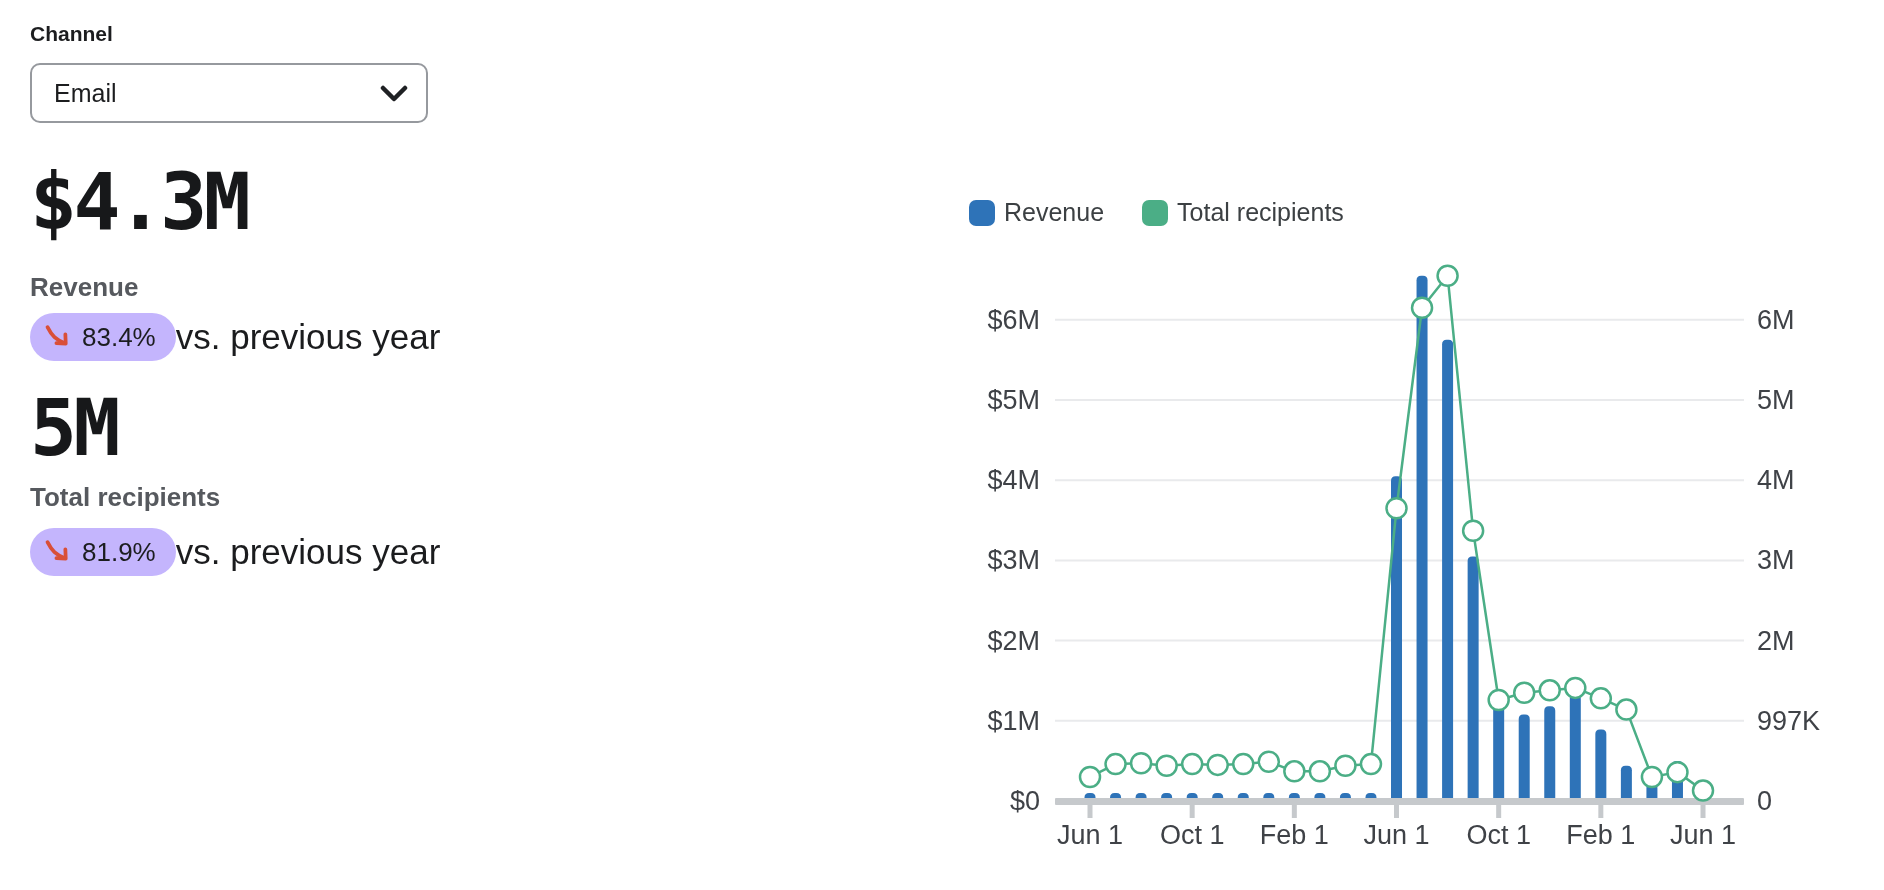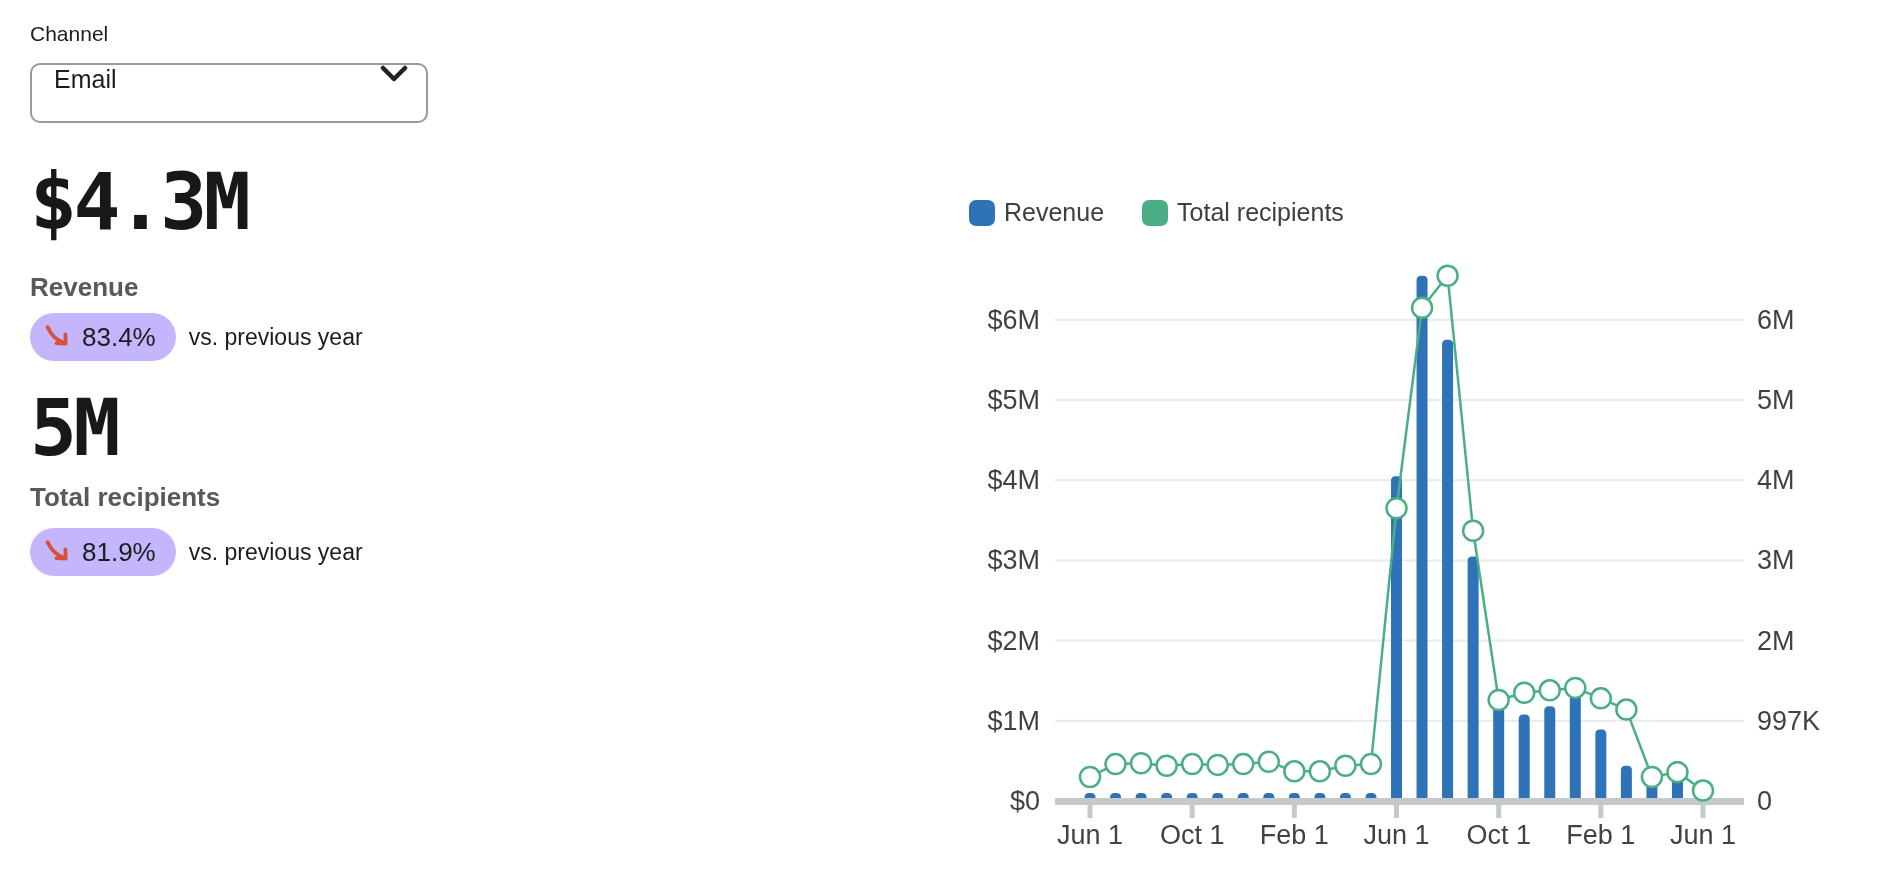--- a/index.html
+++ b/index.html
@@ -1,35 +1,35 @@
 <!DOCTYPE html>
 <html><head>
 <meta charset="utf-8">
 <style>
   html,body{margin:0;padding:0;background:#fff;}
   .canvas{position:relative;width:1884px;height:890px;background:#fff;overflow:hidden;
           font-family:"Liberation Sans",sans-serif;color:#1f2124;}
   .abs{position:absolute;}
 
   
-  .filter-label{left:30px;top:22px;font-size:21px;font-weight:400;color:#1c1d1f;}
+  .filter-label{left:30px;top:22px;font-size:21px;font-weight:700;color:#1c1d1f;}
   .select{left:30px;top:63px;width:398px;height:60px;border:2px solid #96999e;border-radius:10px;
-          box-sizing:border-box;display:flex;justify-content:space-between;
+          box-sizing:border-box;display:flex;align-items:center;justify-content:space-between;
           padding:0 18px 0 22px;background:#fff;cursor:pointer;}
   .select-value{font-size:25px;color:#1c1d1f;}
 
   
   .kpi-value{left:30px;font-family:"DejaVu Sans Mono",monospace;font-size:78px;line-height:1.05;
              font-weight:600;letter-spacing:-0.045em;color:#17181a;}
   .kpi-label{left:30px;font-size:26px;font-weight:700;color:#56595e;}
   .kpi-trend{left:30px;display:flex;align-items:center;height:48px;}
   .badge{display:inline-flex;align-items:center;height:48px;border-radius:24px;
          background:#c4b5fd;padding:0 20px 0 13px;gap:8px;}
   .badge-delta{font-size:26px;color:#1c1d1f;}
-  .compare{font-size:23px;color:#1b1c1e;margin-left:13px;}
+  .compare{font-size:35px;color:#1b1c1e;margin-left:0;}
 
   
   .legend{left:969px;top:198px;display:flex;align-items:center;gap:38px;}
   .legend-item{display:flex;align-items:center;gap:9px;cursor:pointer;}
   .swatch{width:26px;height:26px;border-radius:7px;display:inline-block;}
   .legend-label{font-size:25px;color:#3c4043;}
 
   svg text{font-family:"Liberation Sans",sans-serif;}
 </style>
 </head>

